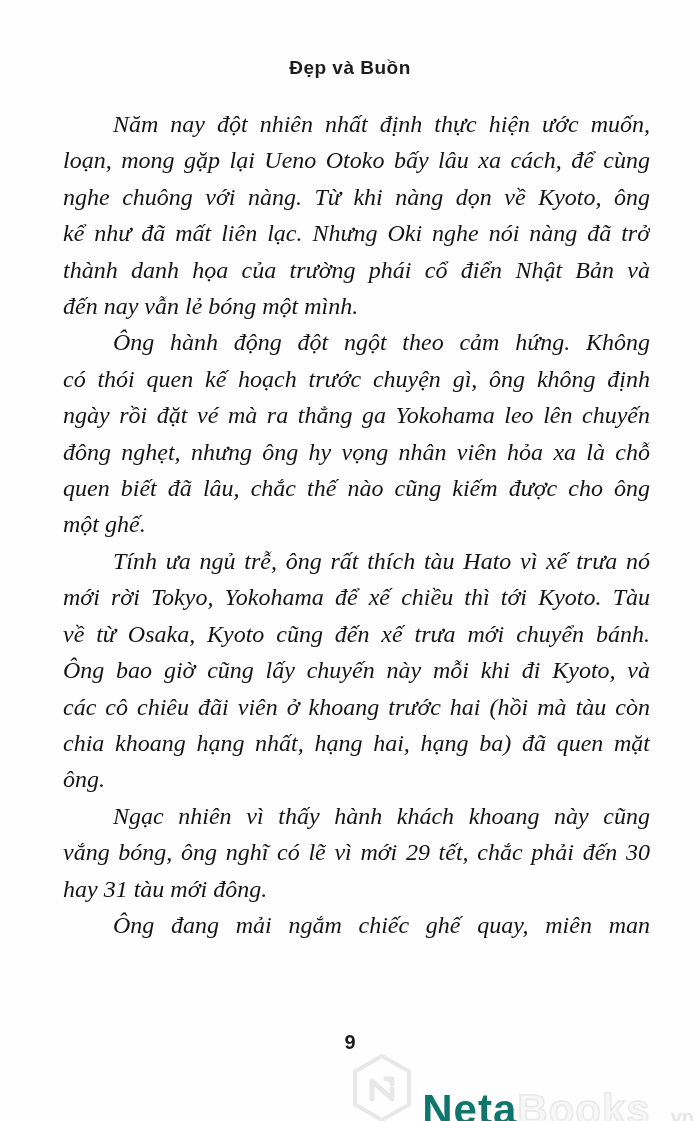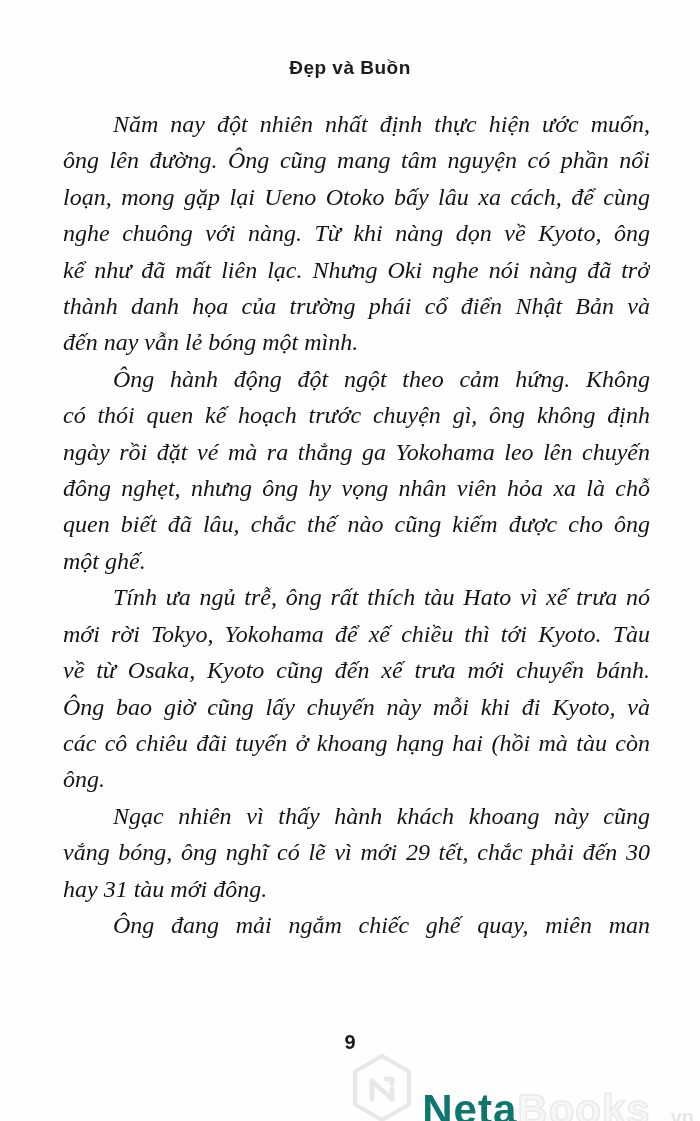--- a/index.html
+++ b/index.html
@@ -87,41 +87,41 @@
 </head>
 <body>
 
 <div class="page">
 
   <div class="running-head">Đẹp và Buồn</div>
 
   <div class="text-block">
       <div class="para">
         <div class="line indent">Năm nay đột nhiên nhất định thực hiện ước muốn,</div>
-        <div class="line">ông lên đường. Ông cũng mang tâm nguyện có phần nổi</div>
         <div class="line">loạn, mong gặp lại Ueno Otoko bấy lâu xa cách, để cùng</div>
         <div class="line">nghe chuông với nàng. Từ khi nàng dọn về Kyoto, ông</div>
         <div class="line">kể như đã mất liên lạc. Nhưng Oki nghe nói nàng đã trở</div>
         <div class="line">thành danh họa của trường phái cổ điển Nhật Bản và</div>
         <div class="line final">đến nay vẫn lẻ bóng một mình.</div>
       </div>
       <div class="para">
         <div class="line indent">Ông hành động đột ngột theo cảm hứng. Không</div>
         <div class="line">có thói quen kế hoạch trước chuyện gì, ông không định</div>
         <div class="line">ngày rồi đặt vé mà ra thẳng ga Yokohama leo lên chuyến</div>
         <div class="line">đông nghẹt, nhưng ông hy vọng nhân viên hỏa xa là chỗ</div>
         <div class="line">quen biết đã lâu, chắc thế nào cũng kiếm được cho ông</div>
         <div class="line final">một ghế.</div>
       </div>
       <div class="para">
         <div class="line indent">Tính ưa ngủ trễ, ông rất thích tàu Hato vì xế trưa nó</div>
         <div class="line">mới rời Tokyo, Yokohama để xế chiều thì tới Kyoto. Tàu</div>
         <div class="line">về từ Osaka, Kyoto cũng đến xế trưa mới chuyển bánh.</div>
         <div class="line">Ông bao giờ cũng lấy chuyến này mỗi khi đi Kyoto, và</div>
-        <div class="line">các cô chiêu đãi tuyến ở khoang hạng hai (hồi mà tàu còn</div>
+        <div class="line">các cô chiêu đãi viên ở khoang trước hai (hồi mà tàu còn</div>
+        <div class="line">chia khoang hạng nhất, hạng hai, hạng ba) đã quen mặt</div>
         <div class="line final">ông.</div>
       </div>
       <div class="para">
         <div class="line indent">Ngạc nhiên vì thấy hành khách khoang này cũng</div>
         <div class="line">vắng bóng, ông nghĩ có lẽ vì mới 29 tết, chắc phải đến 30</div>
         <div class="line final">hay 31 tàu mới đông.</div>
       </div>
       <div class="para">
         <div class="line indent">Ông đang mải ngắm chiếc ghế quay, miên man</div>
       </div>

